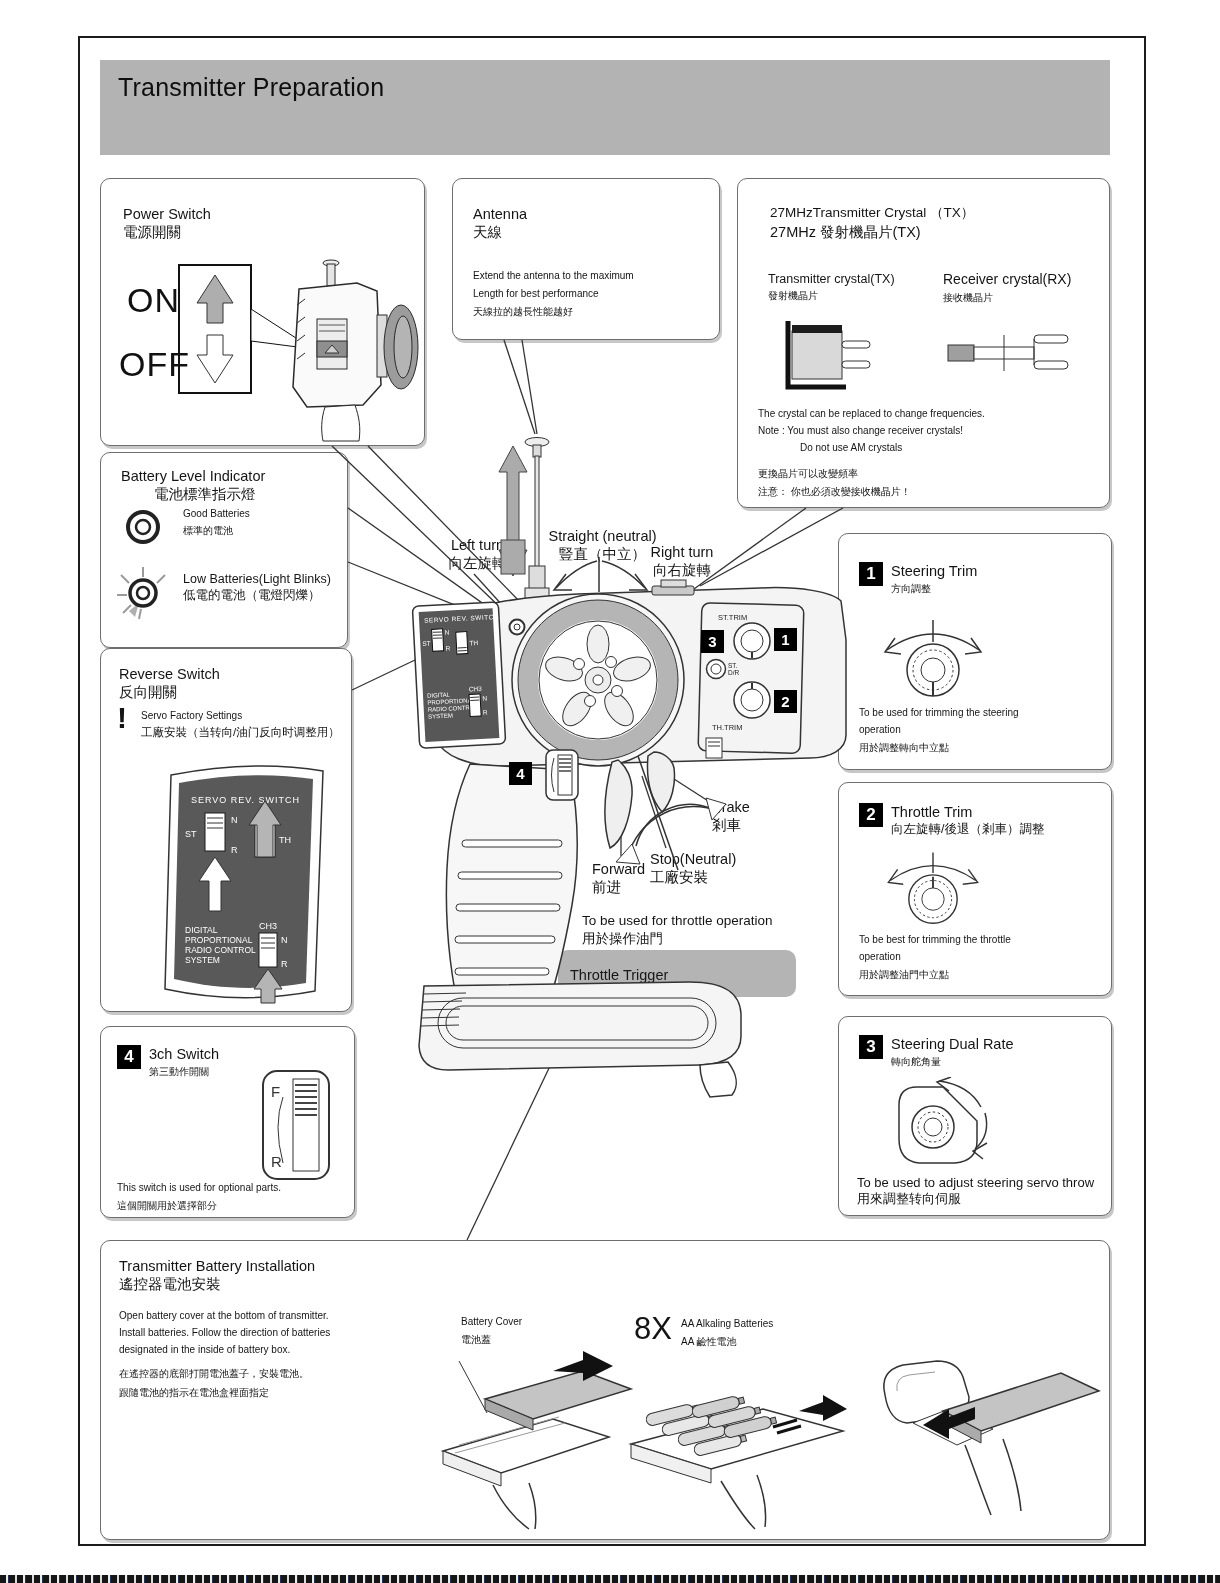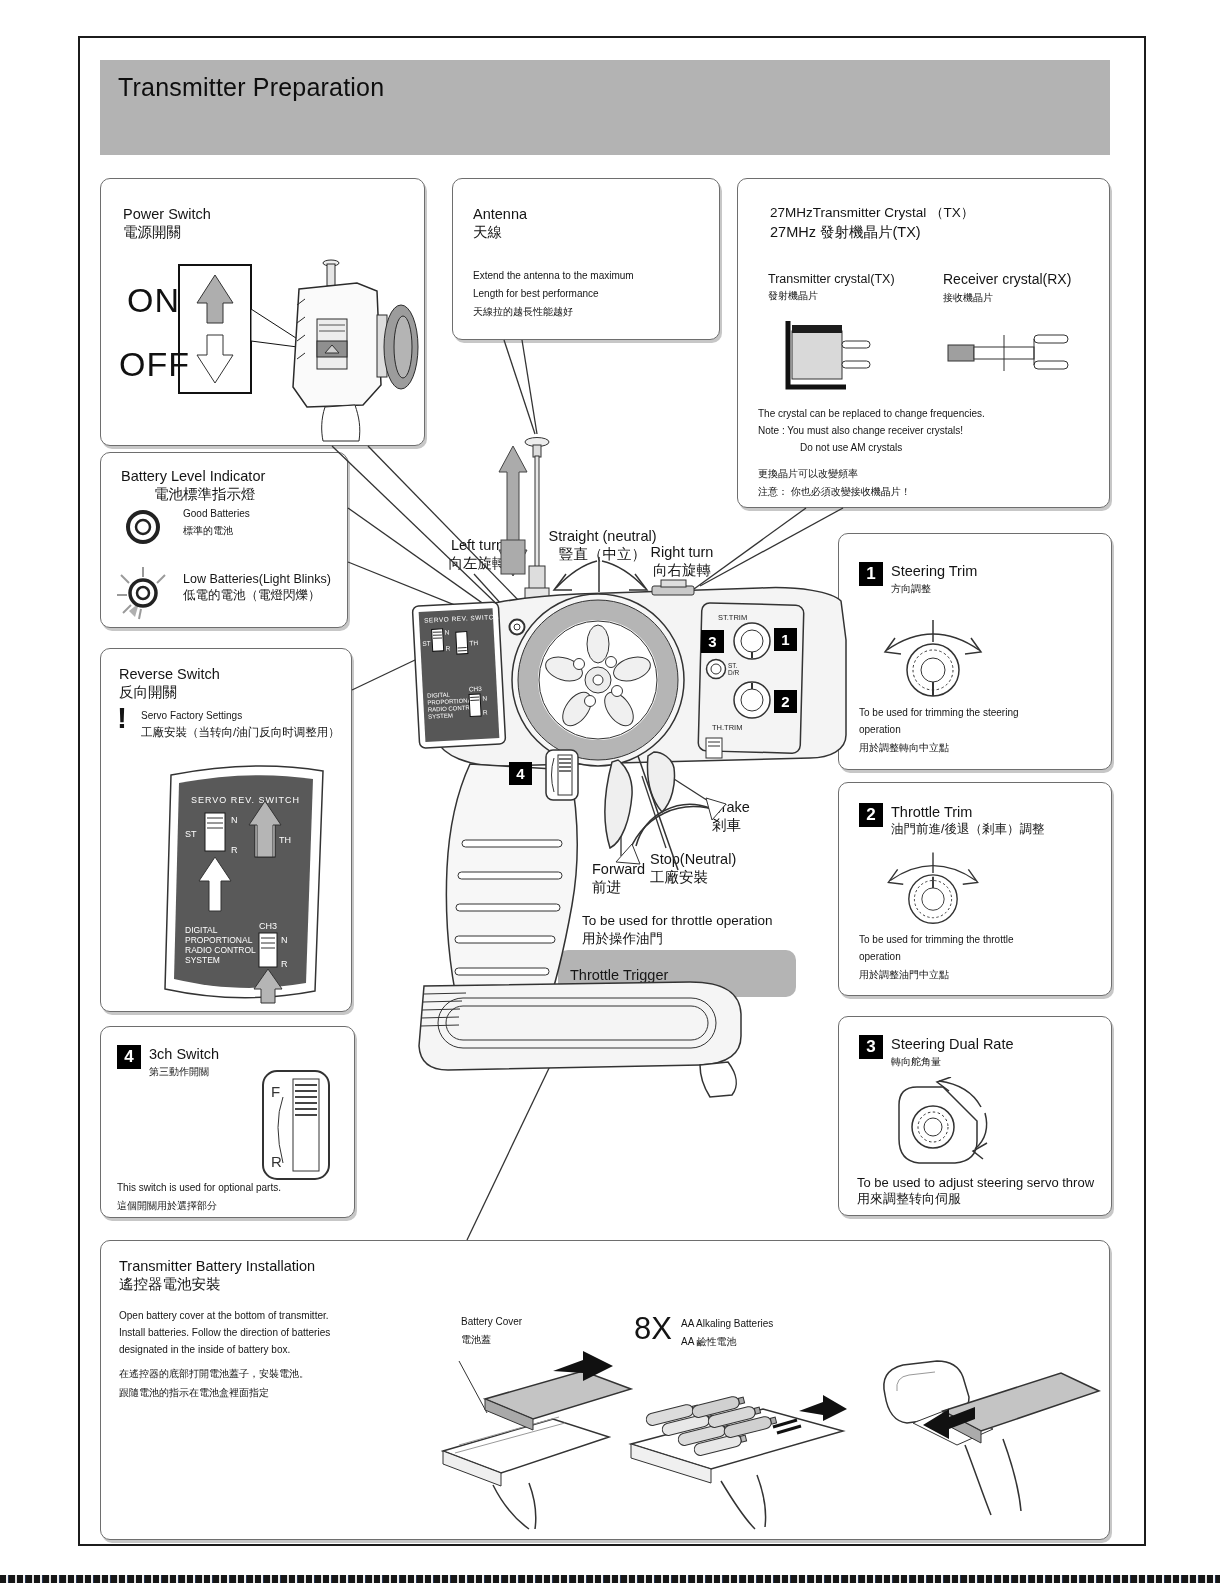--- a/index.html
+++ b/index.html
@@ -107,21 +107,21 @@
     <rect x="88" y="34" width="34" height="8" rx="4" fill="#fff" stroke="#333"></rect>
     <line x1="88" y1="12" x2="88" y2="38" stroke="#333"></line>
   </svg>
   <div class="abs sm" style="left:20px;top:226px;">The crystal can be replaced to change frequencies.</div>
   <div class="abs sm" style="left:20px;top:243px;">Note : You must also change receiver crystals!</div>
   <div class="abs sm" style="left:62px;top:260px;">Do not use AM crystals</div>
   <div class="abs sm" style="left:20px;top:286px;">更換晶片可以改變頻率</div>
   <div class="abs sm" style="left:20px;top:304px;">注意：  你也必須改變接收機晶片！</div>
 </section>
 
-<section class="box" style="left:100px;top:452px;width:248px;height:176px;">
+<section class="box" style="left:100px;top:452px;width:248px;height:196px;">
   <div class="abs lab" style="left:20px;top:14px;">Battery Level Indicator</div>
   <div class="abs lab" style="left:20px;top:32px;margin-left:33px;">電池標準指示燈</div>
   <svg class="abs" style="left:22px;top:54px;" width="40" height="40" viewBox="0 0 40 40">
     <circle cx="20" cy="20" r="15" fill="#fff" stroke="#222" stroke-width="4"></circle>
     <circle cx="20" cy="20" r="7" fill="#fff" stroke="#222" stroke-width="2.5"></circle>
   </svg>
   <div class="abs sm" style="left:82px;top:52px;">Good Batteries</div>
   <div class="abs sm" style="left:82px;top:69px;">標準的電池</div>
   <svg class="abs" style="left:14px;top:112px;" width="56" height="56" viewBox="0 0 56 56">
     <g stroke="#9a9a9a" stroke-width="2">
@@ -200,34 +200,34 @@
   <div class="abs sm" style="left:20px;top:170px;">To be used for trimming the steering</div>
   <div class="abs sm" style="left:20px;top:187px;">operation</div>
   <div class="abs sm" style="left:20px;top:205px;">用於調整轉向中立點</div>
 </section>
 
 <section class="box" style="left:838px;top:782px;width:274px;height:214px;">
   <div class="abs hrow" style="left:20px;top:20px;">
     <div class="numbox">2</div>
     <div>
       <div class="lab">Throttle Trim</div>
-      <div class="xs">油門前進/後退（剎車）調整</div>
+      <div class="xs">向左旋轉/後退（剎車）調整</div>
     </div>
   </div>
   <svg class="abs" style="left:34px;top:64px;" width="120" height="80" viewBox="0 0 120 86">
     <path d="M14,36 Q60,4 106,36" fill="none" stroke="#333" stroke-width="1.5"></path>
     <polyline points="22,24 12,38 28,40" fill="none" stroke="#333" stroke-width="1.5"></polyline>
     <polyline points="98,24 108,38 92,40" fill="none" stroke="#333" stroke-width="1.5"></polyline>
     <line x1="60" y1="6" x2="60" y2="28" stroke="#333" stroke-width="1.5"></line>
     <circle cx="60" cy="56" r="26" fill="#fff" stroke="#333" stroke-width="1.5"></circle>
     <circle cx="60" cy="56" r="20" fill="none" stroke="#333" stroke-dasharray="2.5,2.5"></circle>
     <circle cx="60" cy="56" r="12" fill="#fff" stroke="#333"></circle>
     <line x1="60" y1="44" x2="60" y2="32" stroke="#333" stroke-width="2"></line>
   </svg>
-  <div class="abs sm" style="left:20px;top:148px;">To be used for trimming the throttle</div>
+  <div class="abs sm" style="left:20px;top:148px;">To be best for trimming the throttle</div>
   <div class="abs sm" style="left:20px;top:165px;">operation</div>
   <div class="abs sm" style="left:20px;top:183px;">用於調整油門中立點</div>
 </section>
 
 <section class="box" style="left:838px;top:1016px;width:274px;height:200px;">
   <div class="abs hrow" style="left:20px;top:18px;">
     <div class="numbox">3</div>
     <div>
       <div class="lab">Steering Dual Rate</div>
       <div class="sm">轉向舵角量</div>

